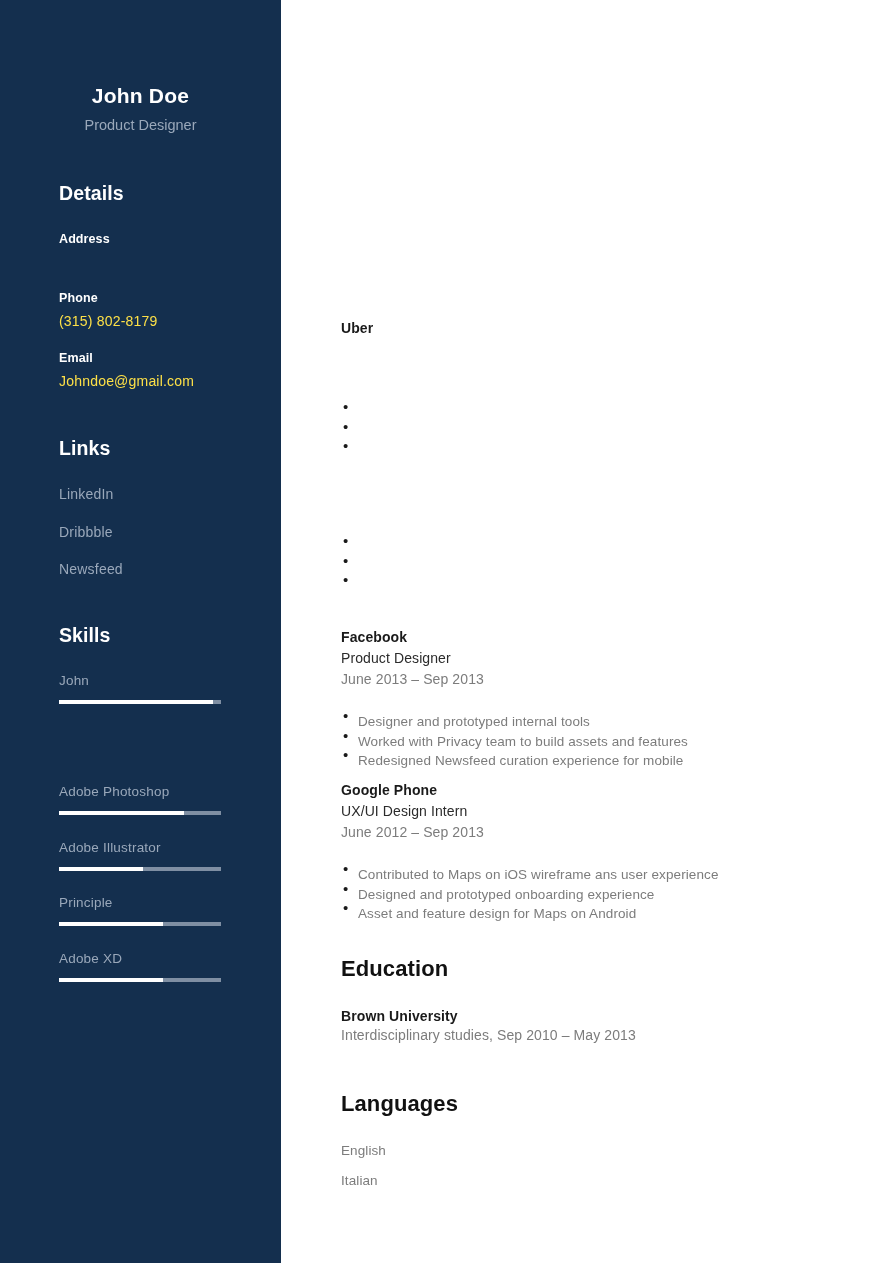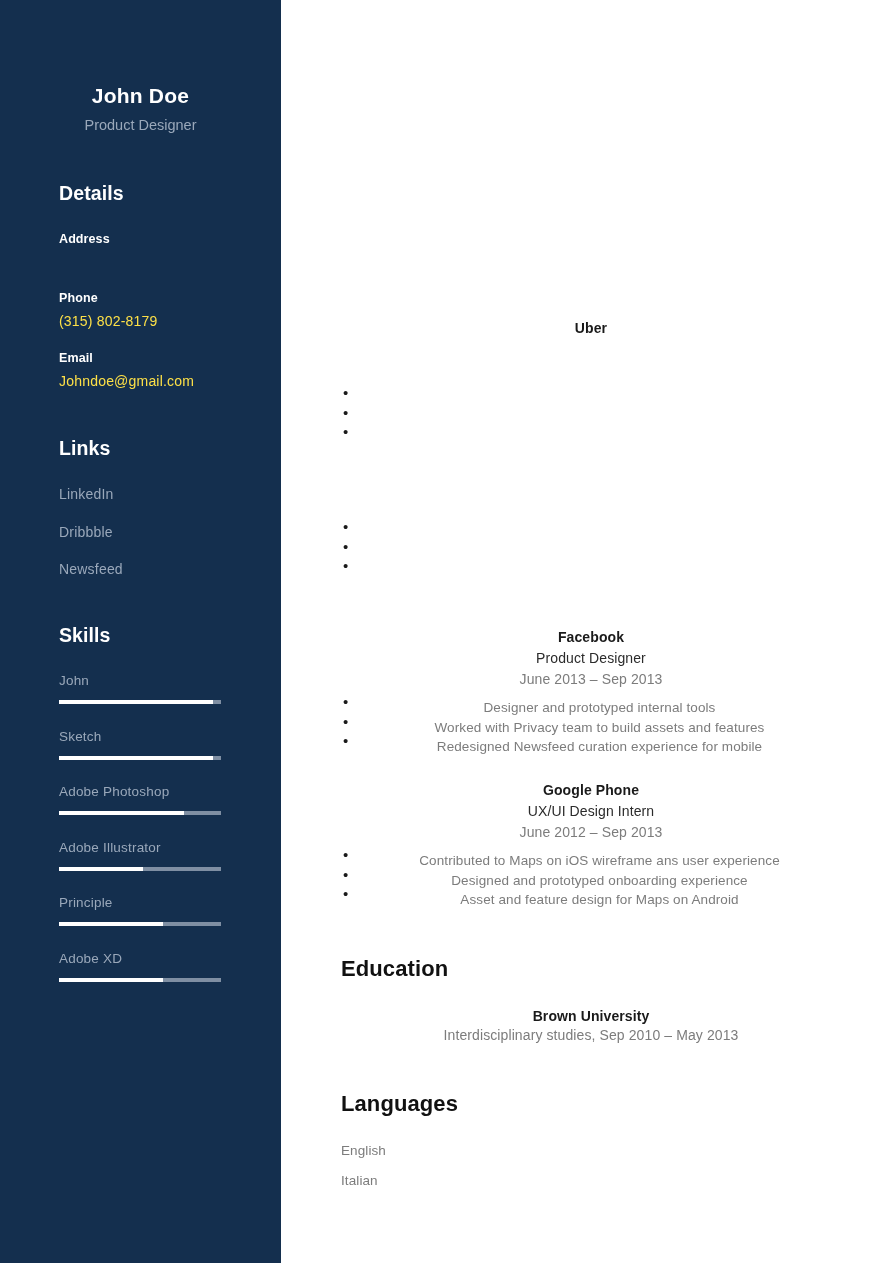--- a/index.html
+++ b/index.html
@@ -110,21 +110,20 @@
   }
 
   
   .main {
     position: absolute;
     left: 281px;
     top: 0;
     width: 612px;
     height: 1263px;
     background: #ffffff;
-    text-align: center;
   }
 
   .entry {
     position: absolute;
     left: 60px;
     width: 500px;
   }
   .entry-org {
     color: #1a1a1a;
     font-size: 14px;
@@ -140,21 +139,21 @@
     height: 21px;
   }
   .entry-dates {
     color: #7c7c7c;
     font-size: 14px;
     font-weight: normal;
     letter-spacing: 0.1px;
     height: 21px;
   }
   .bullets {
-    margin: 6px 0 0 0;
+    margin: 20px 0 0 0;
     padding: 0;
     list-style: none;
   }
   .bullets li {
     position: relative;
     padding-left: 17px;
     color: #7c7c7c;
     font-size: 13.5px;
     line-height: 19.7px;
     letter-spacing: 0.1px;
@@ -227,26 +226,20 @@
 
   <div class="side-section-title" style="top:624px;">Skills</div>
 
   <div class="skill" style="top:673px;">
     <div class="skill-label">John</div>
     <div class="skill-track">
       <div class="skill-fill" style="width: 95%;"></div>
     </div>
   </div>
 
-  <div class="skill" style="top:729px;">
-    <div class="skill-label">Sketch</div>
-    <div class="skill-track">
-      <div class="skill-fill" style="width: 95%;"></div>
-    </div>
-  </div>
 
   <div class="skill" style="top:784px;">
     <div class="skill-label">Adobe Photoshop</div>
     <div class="skill-track">
       <div class="skill-fill" style="width: 77%;"></div>
     </div>
   </div>
 
   <div class="skill" style="top:840px;">
     <div class="skill-label">Adobe Illustrator</div>

